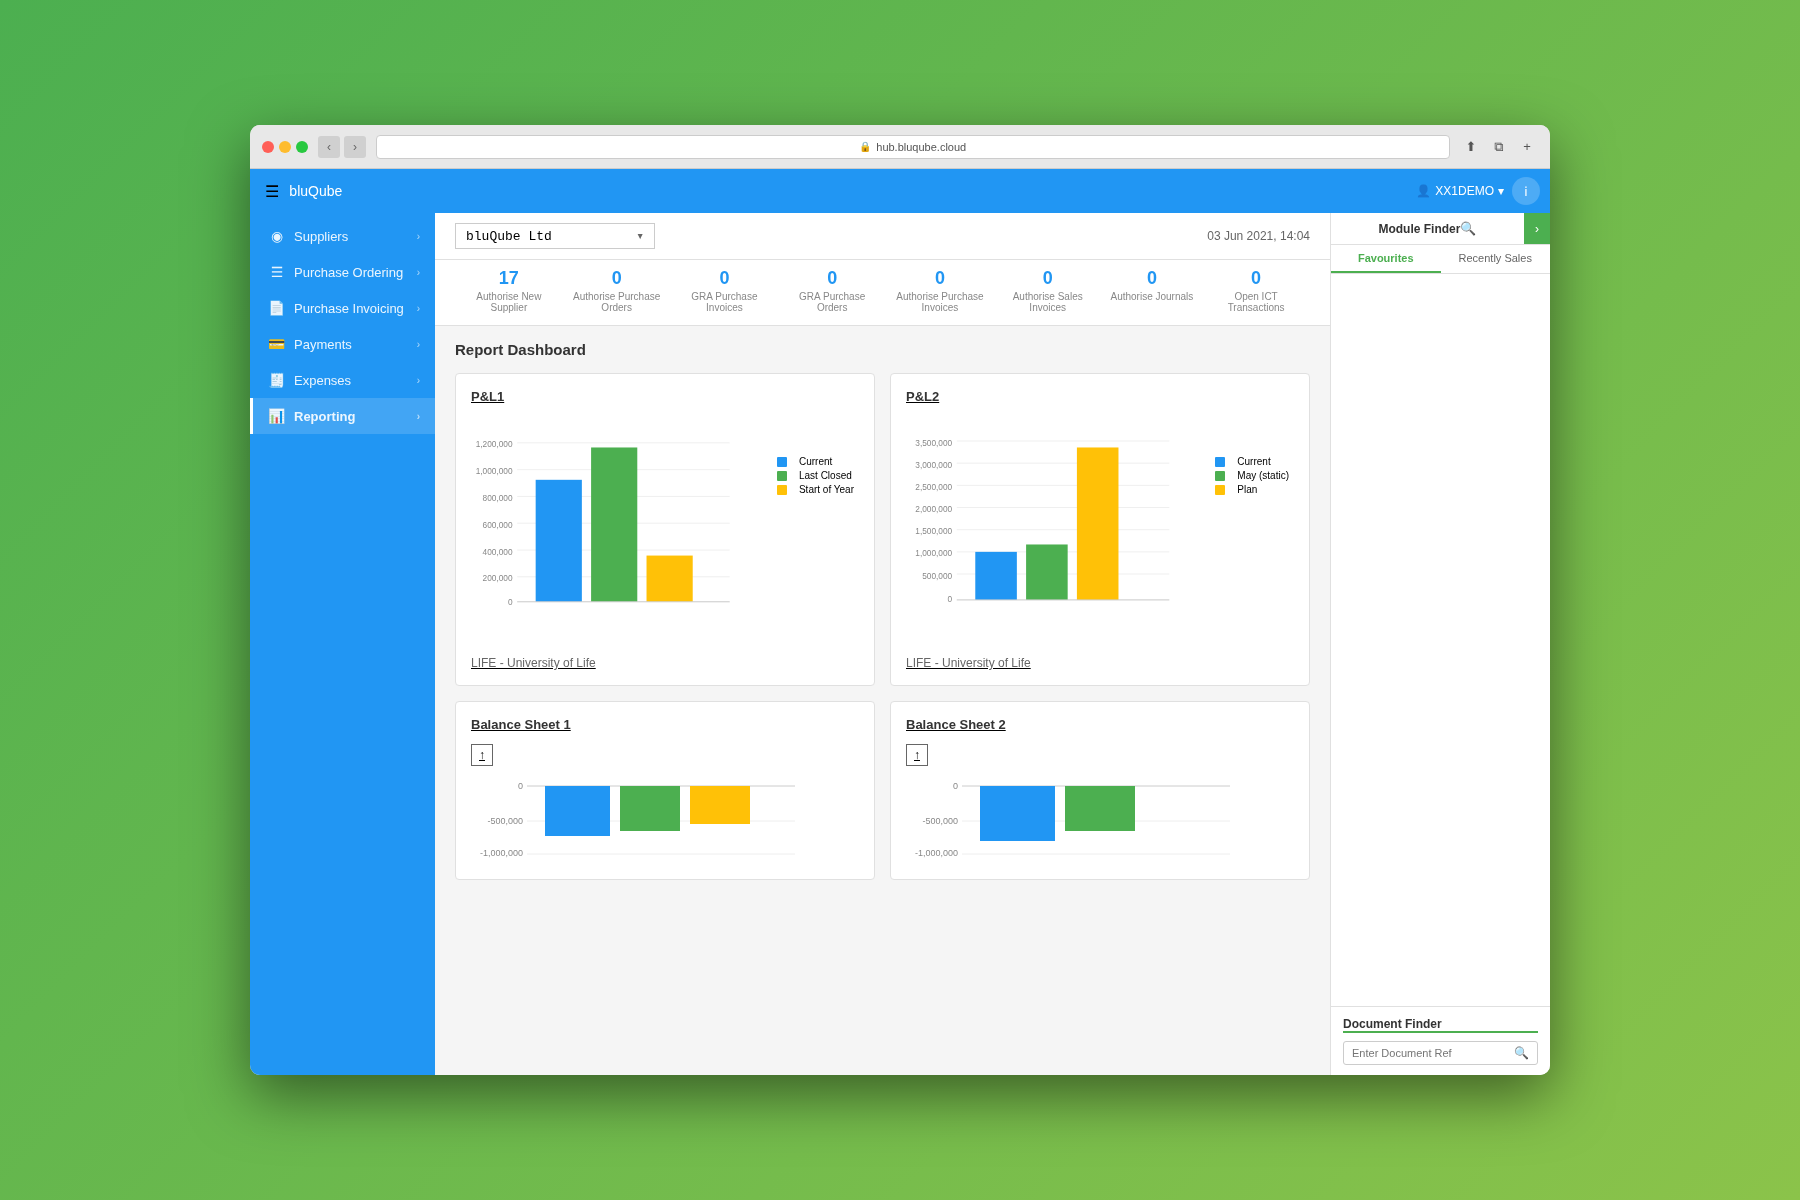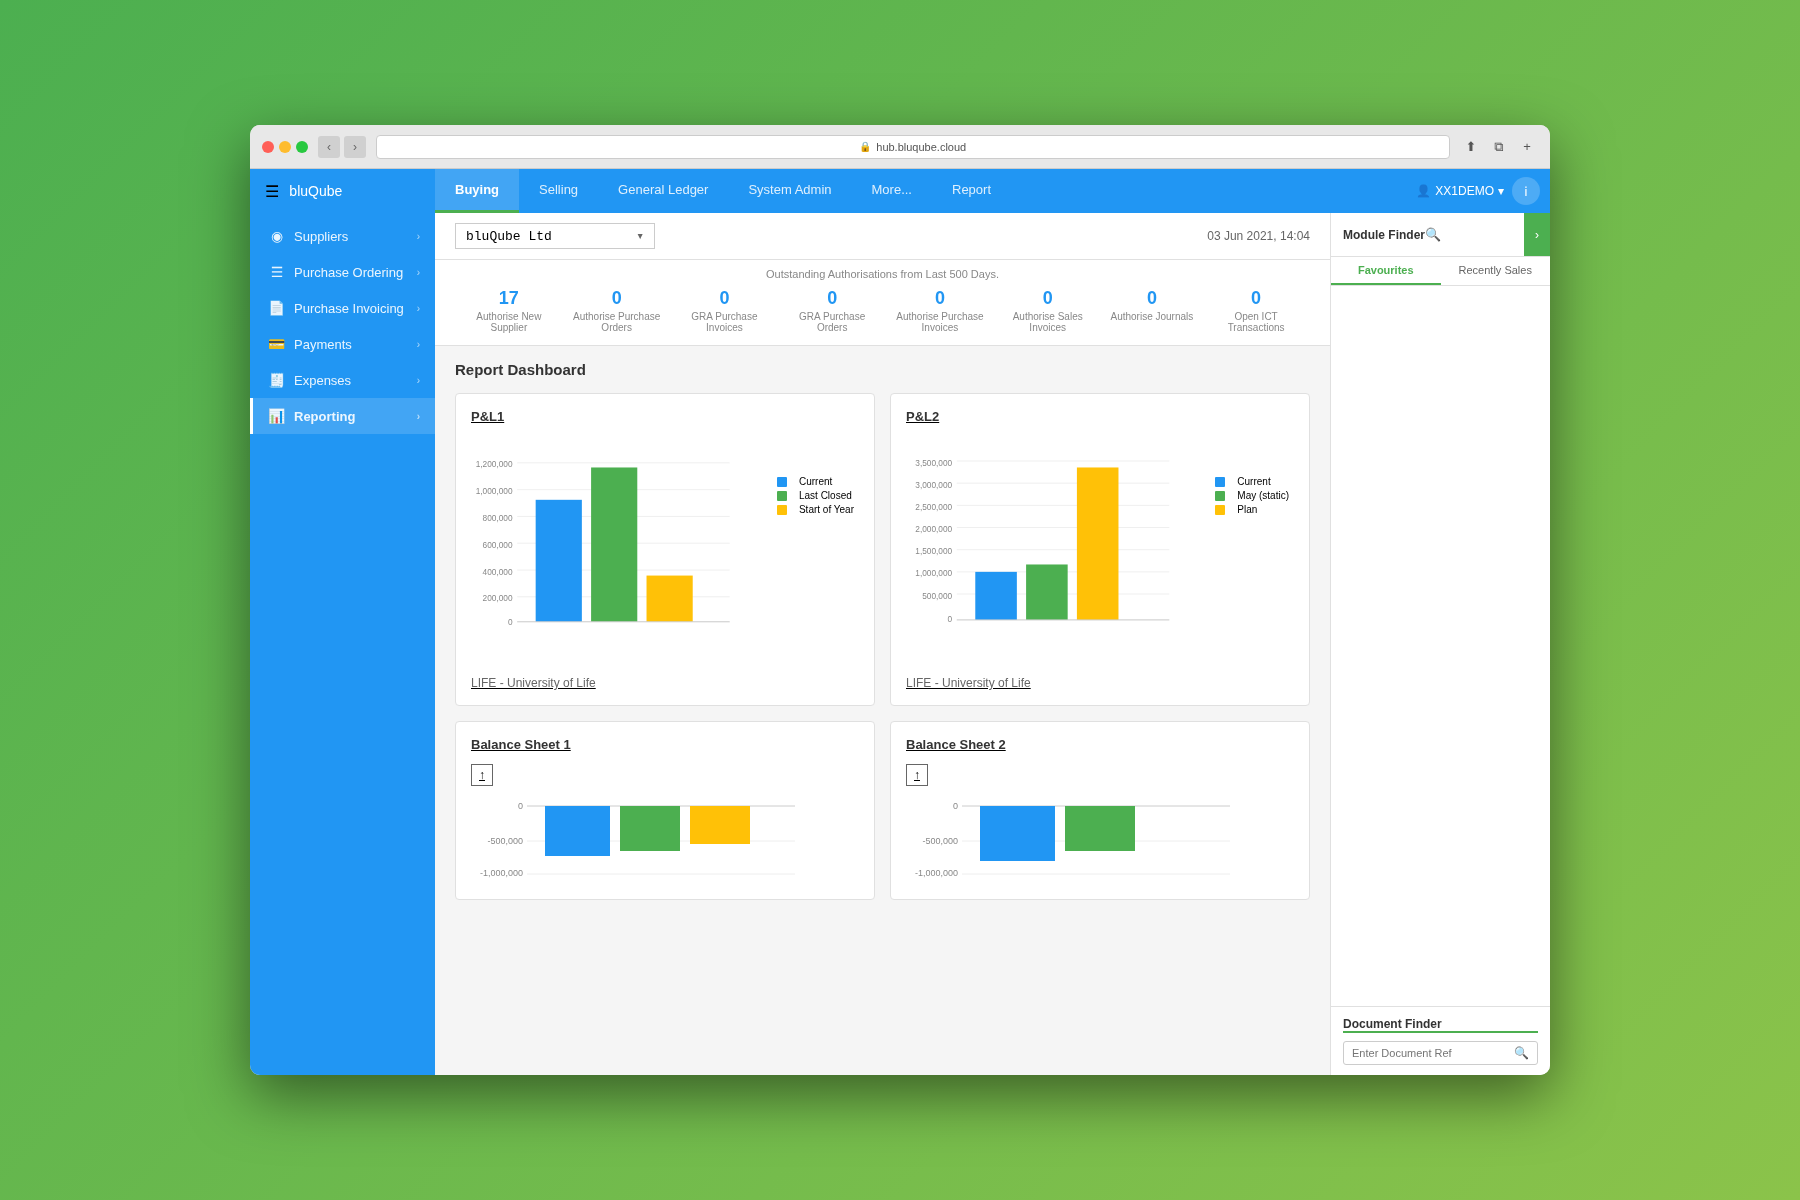--- a/index.html
+++ b/index.html
@@ -356,28 +356,20 @@
 
       <div style="display:flex; height:44px; background:#2196f3; flex-shrink:0;">
 
         <div class="header-sidebar-top">
           <span class="hamburger-icon">☰</span>
           <span class="brand-name">
             <span style="color:white;">bluQube</span>
           </span>
         </div>
 
-        <div class="nav-tabs">
-          <div class="nav-tab active">Buying</div>
-          <div class="nav-tab">Selling</div>
-          <div class="nav-tab">General Ledger</div>
-          <div class="nav-tab">System Admin</div>
-          <div class="nav-tab">More...</div>
-          <div class="nav-tab">Report</div>
-        </div>
         <div class="nav-right">
           <div class="user-badge">
             <span>👤</span>
             <span>XX1DEMO</span>
             <span>▾</span>
           </div>
           <div class="nav-icon-btn">ℹ</div>
         </div>
       </div>
 
@@ -424,21 +416,20 @@
 
             <div class="sub-header">
               <div class="company-select">
                 <span>bluQube Ltd</span>
                 <span class="company-select-arrow">▾</span>
               </div>
               <div class="sub-header-date">03 Jun 2021, 14:04</div>
             </div>
 
             <div class="auth-banner">
-              <div class="auth-banner-title">Outstanding Authorisations from Last 500 Days.</div>
               <div class="auth-items">
                 <div class="auth-item">
                   <span class="auth-item-count">17</span>
                   <span class="auth-item-label">Authorise New Supplier</span>
                 </div>
                 <div class="auth-item">
                   <span class="auth-item-count">0</span>
                   <span class="auth-item-label">Authorise Purchase Orders</span>
                 </div>
                 <div class="auth-item">
@@ -611,21 +602,21 @@
                   </div>
                 </div>
 
               </div>
             </div>
           </div>
 
           <div style="display:flex; flex-direction:column; width:220px; border-left:1px solid #e0e0e0; background:white;">
 
             <div style="display:flex; border-bottom:1px solid #e0e0e0;">
-              <div style="flex:1; display:flex; align-items:center; justify-content:flex-start; padding:14px 12px;">
+              <div style="flex:1; display:flex; align-items:center; justify-content:center; padding:8px 12px;">
                 <span style="font-size:12px; font-weight:600; color:#333;">Module Finder</span>
                 <span style="font-size:13px; color:#666;">🔍</span>
               </div>
               <button style="width:26px; background:#4caf50; border:none; cursor:pointer; color:white; font-size:12px;">›</button>
             </div>
 
             <div style="display:flex; border-bottom:1px solid #e0e0e0;">
               <div style="flex:1; padding:7px 5px; text-align:center; font-size:11px; color:#4caf50; border-bottom:2px solid #4caf50; cursor:pointer; font-weight:600;">Favourites</div>
               <div style="flex:1; padding:7px 5px; text-align:center; font-size:11px; color:#666; cursor:pointer;">Recently Sales</div>
             </div>

